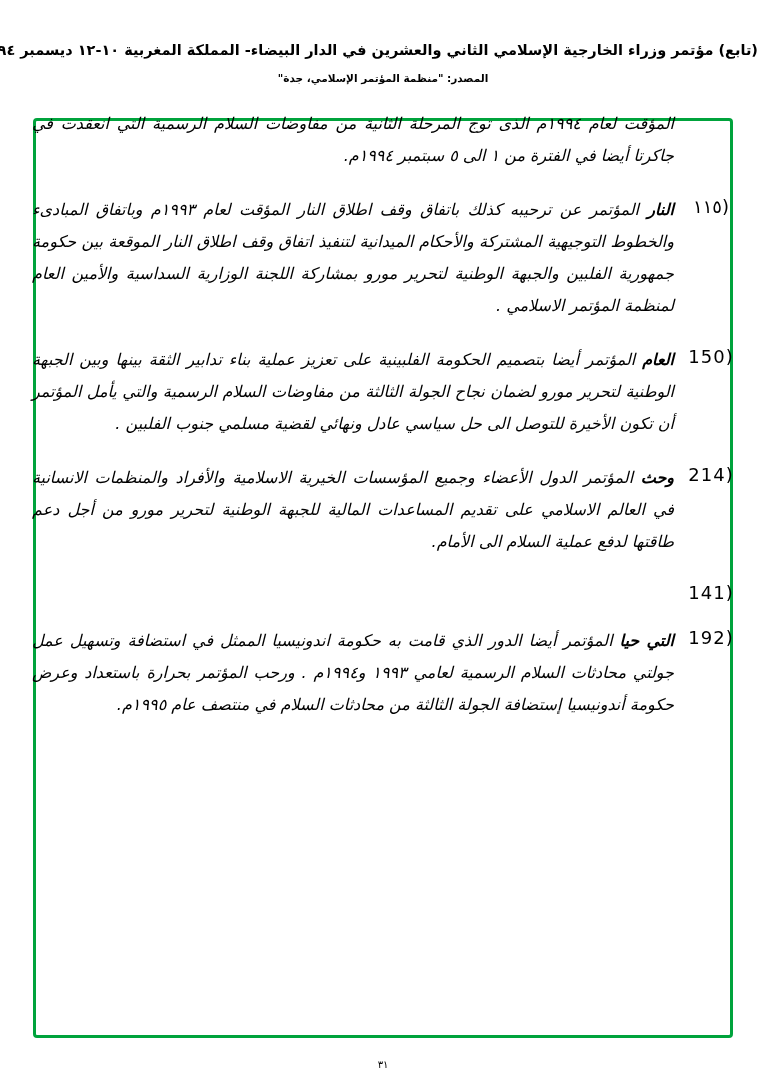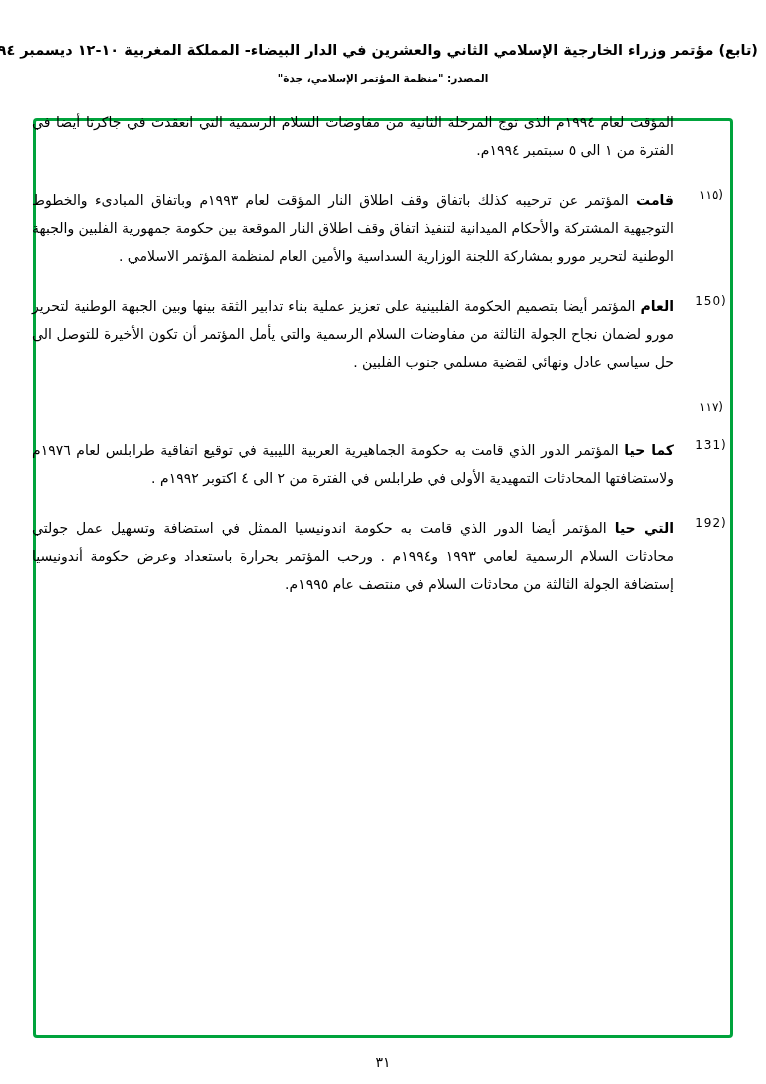--- a/index.html
+++ b/index.html
@@ -63,48 +63,49 @@
   }
   .para {
     display: flex;
     flex-direction: row;
     margin-bottom: 22px;
     align-items: flex-start;
   }
   .num {
     width: 74px;
     flex: 0 0 74px;
-    font-size: 12px;
+    font-size: 18px;
     text-align: center;
     padding-top: 2px;
     direction: rtl;
     letter-spacing: 1px;
   }
   .body-text {
     flex: 1 1 auto;
-    font-size: 14px;
+    font-size: 16px;
     line-height: 2.0;
     text-align: justify;
     text-justify: inter-word;
     direction: rtl;
     padding-left: 14px;
+    font-style: italic;
   }
   .para.no-num .num {
     visibility: hidden;
   }
   .lead {
     font-weight: bold;
   }
   .page-number {
     position: absolute;
     bottom: 14px;
     left: 0;
     right: 0;
     text-align: center;
-    font-size: 14px;
+    font-size: 10px;
     letter-spacing: 1px;
   }
 </style>
 </head>
 <body>
 
 <div class="page">
 
   <div class="header">
     <div class="header-title">(تابع) مؤتمر وزراء الخارجية الإسلامي الثاني والعشرين في الدار البيضاء- المملكة المغربية ١٠-١٢ ديسمبر ١٩٩٤ البيان الختامي</div>
@@ -115,35 +116,35 @@
 
   <div class="content">
 
     <div class="para no-num">
       <div class="num"></div>
       <div class="body-text"><span class="lead"></span><span>المؤقت لعام ١٩٩٤م الذى توج المرحلة الثانية من مفاوضات السلام الرسمية التي انعقدت في جاكرتا أيضا في الفترة من ١ الى ٥ سبتمبر ١٩٩٤م.</span></div>
     </div>
 
     <div class="para">
       <div class="num">(١١٥</div>
-      <div class="body-text"><span class="lead">قامت</span><span> المؤتمر عن ترحيبه كذلك باتفاق وقف اطلاق النار المؤقت لعام ١٩٩٣م وباتفاق المبادىء والخطوط التوجيهية المشتركة والأحكام الميدانية لتنفيذ اتفاق وقف اطلاق النار الموقعة بين حكومة جمهورية الفلبين والجبهة الوطنية لتحرير مورو بمشاركة اللجنة الوزارية السداسية والأمين العام لمنظمة المؤتمر الاسلامي .</span></div>
+      <div class="body-text"><span class="lead">النار</span><span> المؤتمر عن ترحيبه كذلك باتفاق وقف اطلاق النار المؤقت لعام ١٩٩٣م وباتفاق المبادىء والخطوط التوجيهية المشتركة والأحكام الميدانية لتنفيذ اتفاق وقف اطلاق النار الموقعة بين حكومة جمهورية الفلبين والجبهة الوطنية لتحرير مورو بمشاركة اللجنة الوزارية السداسية والأمين العام لمنظمة المؤتمر الاسلامي .</span></div>
     </div>
 
     <div class="para">
       <div class="num">(150</div>
       <div class="body-text"><span class="lead">العام</span><span> المؤتمر أيضا بتصميم الحكومة الفلبينية على تعزيز عملية بناء تدابير الثقة بينها وبين الجبهة الوطنية لتحرير مورو لضمان نجاح الجولة الثالثة من مفاوضات السلام الرسمية والتي يأمل المؤتمر أن تكون الأخيرة للتوصل الى حل سياسي عادل ونهائي لقضية مسلمي جنوب الفلبين .</span></div>
     </div>
 
     <div class="para">
-      <div class="num">(١١٧</div>
+      <div class="num">(214</div>
+      <div class="body-text"><span class="lead">وحث</span><span> المؤتمر الدول الأعضاء وجميع المؤسسات الخيرية الاسلامية والأفراد والمنظمات الانسانية في العالم الاسلامي على تقديم المساعدات المالية للجبهة الوطنية لتحرير مورو من أجل دعم طاقتها لدفع عملية السلام الى الأمام.</span></div>
     </div>
 
     <div class="para">
-      <div class="num">(131</div>
-      <div class="body-text"><span class="lead">كما حيا</span><span> المؤتمر الدور الذي قامت به حكومة الجماهيرية العربية الليبية في توقيع اتفاقية طرابلس لعام ١٩٧٦م ولاستضافتها المحادثات التمهيدية الأولى في طرابلس في الفترة من ٢ الى ٤ اكتوبر ١٩٩٢م .</span></div>
+      <div class="num">(141</div>
     </div>
 
     <div class="para">
       <div class="num">(192</div>
       <div class="body-text"><span class="lead">التي حيا</span><span> المؤتمر أيضا الدور الذي قامت به حكومة اندونيسيا الممثل في استضافة وتسهيل عمل جولتي محادثات السلام الرسمية لعامي ١٩٩٣ و١٩٩٤م .  ورحب المؤتمر بحرارة باستعداد وعرض حكومة أندونيسيا إستضافة الجولة الثالثة من محادثات السلام في منتصف عام ١٩٩٥م.</span></div>
     </div>
 
   </div>
 
   <div class="page-number">٣١</div>

